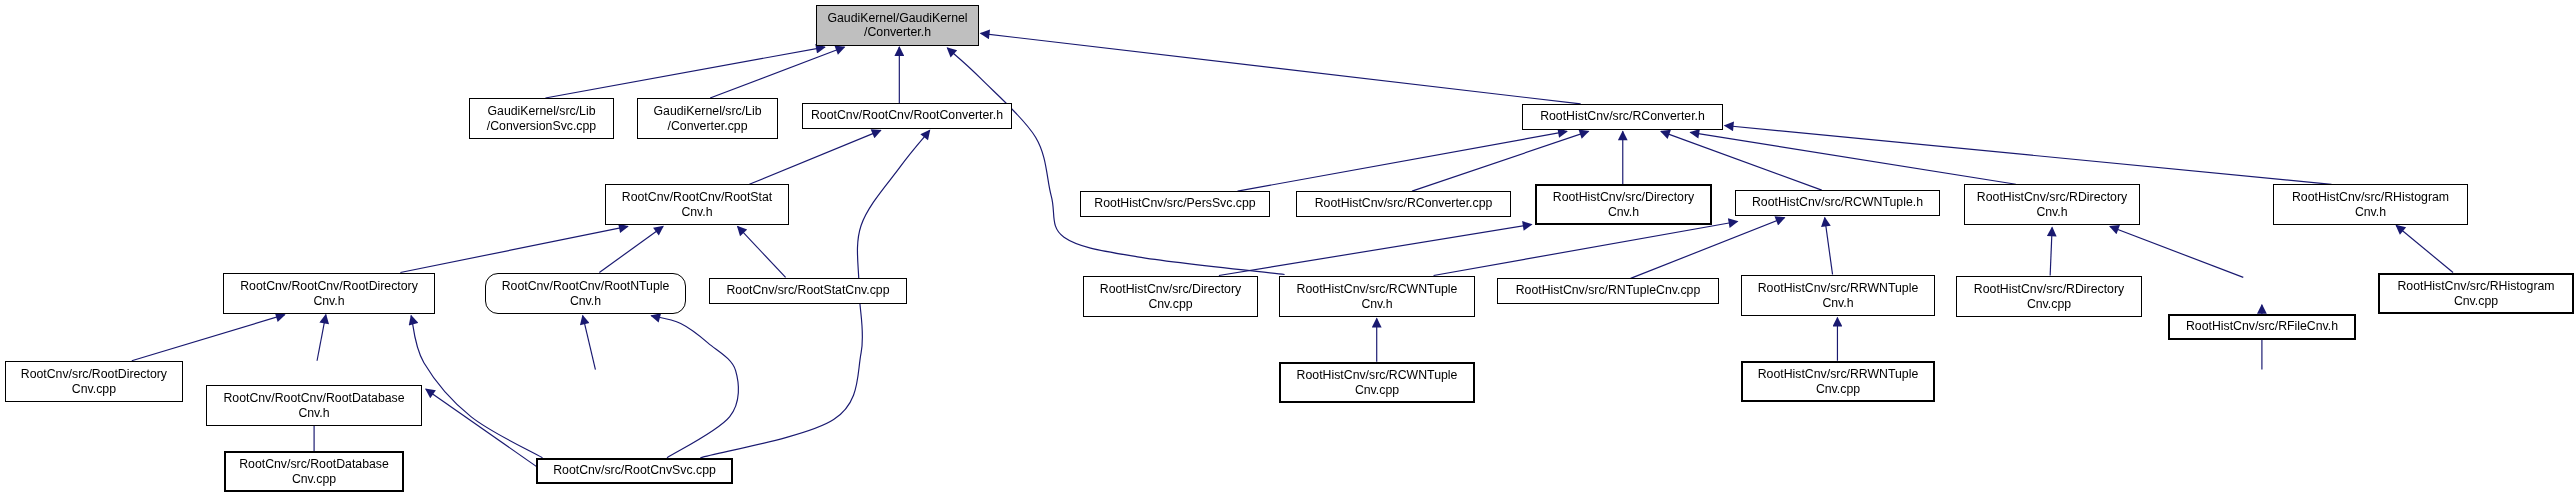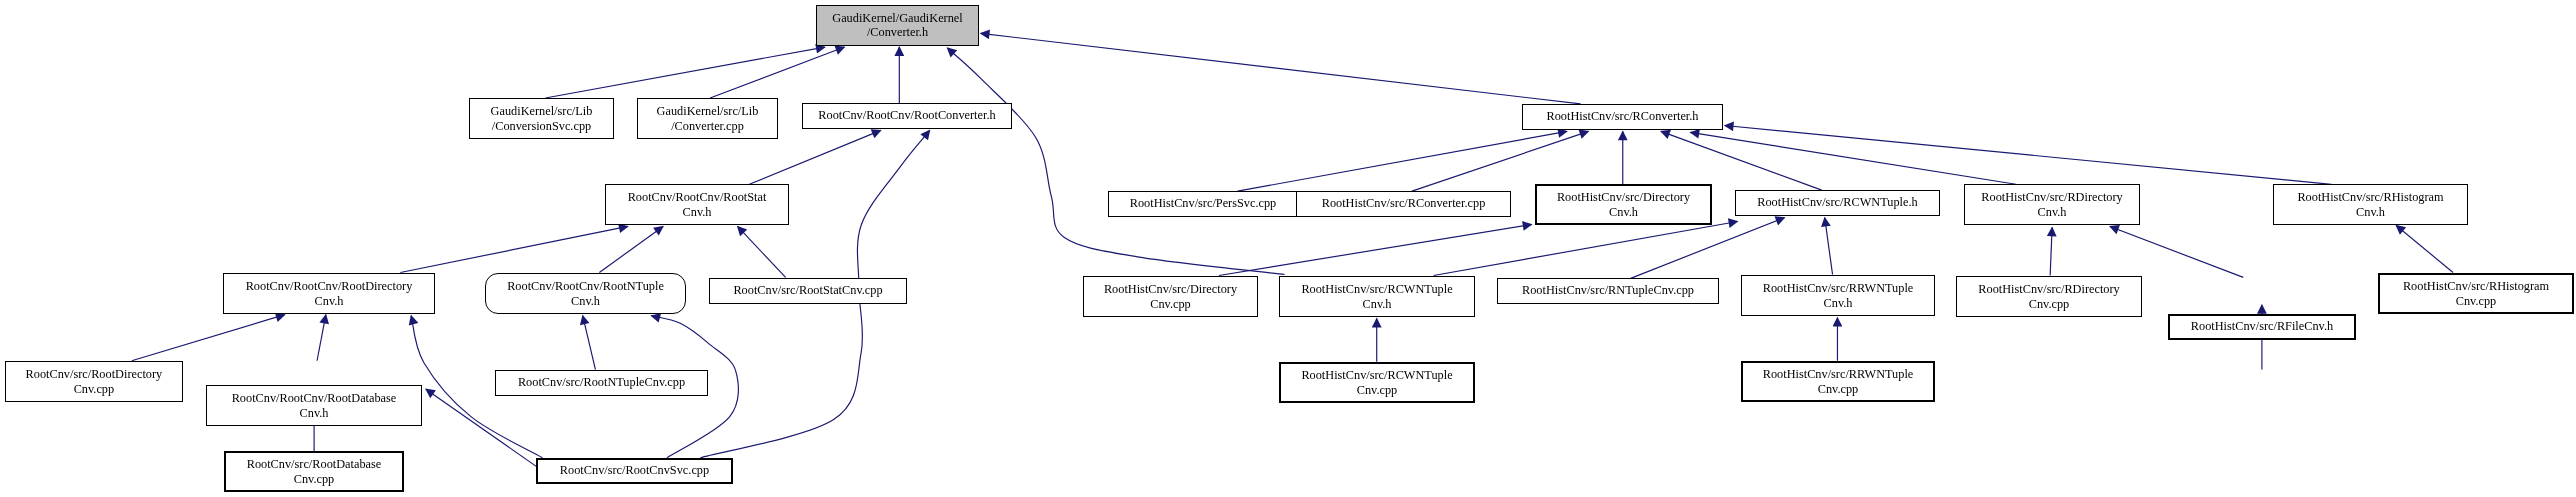--- a/index.html
+++ b/index.html
@@ -1,17 +1,17 @@
 <!DOCTYPE html>
 <html><head>
 <meta charset="utf-8">
 <style>
   html,body{margin:0;padding:0;background:#ffffff;}
   #canvas{position:relative;width:2576px;height:497px;background:#ffffff;overflow:hidden;
-          font-family:Liberation Serif, serif;}
+          font-family:Liberation Sans, sans-serif;}
   #edges{position:absolute;left:0;top:0;}
   .node{position:absolute;box-sizing:border-box;background:#ffffff;border:1px solid #000000;
         display:flex;flex-direction:column;justify-content:center;align-items:center;
         font-size:12.3px;line-height:14.7px;color:#000000;text-align:center;white-space:nowrap;
         z-index:2;}
   .node.bold{border-width:2px;}
   .node.highlight{background:#bfbfbf;}
   .node span{display:block;}
 </style>
 </head>
@@ -73,21 +73,21 @@
     <div class="node" style="left: 1522px; top: 104px; width: 201px; height: 25.5px;">
       <span>RootHistCnv/src/RConverter.h</span>
     </div>
     <div class="node" style="left: 802px; top: 103px; width: 210px; height: 25.5px;">
       <span>RootCnv/RootCnv/RootConverter.h</span>
     </div>
     <div class="node" style="left: 605px; top: 184px; width: 184px; height: 41px;">
       <span>RootCnv/RootCnv/RootStat</span>
       <span>Cnv.h</span>
     </div>
-    <div class="node" style="left: 1080px; top: 191px; width: 190px; height: 25.5px; margin-left: 28px;">
+    <div class="node" style="left: 1080px; top: 191px; width: 190px; height: 25.5px;">
       <span>RootHistCnv/src/PersSvc.cpp</span>
     </div>
     <div class="node" style="left: 1296px; top: 191px; width: 215px; height: 25.5px;">
       <span>RootHistCnv/src/RConverter.cpp</span>
     </div>
     <div class="node bold" style="left: 1535px; top: 184px; width: 177px; height: 41px;">
       <span>RootHistCnv/src/Directory</span>
       <span>Cnv.h</span>
     </div>
     <div class="node" style="left: 1735px; top: 190px; width: 205px; height: 25.5px;">
@@ -139,23 +139,20 @@
       <span>Cnv.cpp</span>
     </div>
     <div class="node" style="left: 4.9px; top: 361px; width: 178px; height: 41px;">
       <span>RootCnv/src/RootDirectory</span>
       <span>Cnv.cpp</span>
     </div>
     <div class="node" style="left: 206px; top: 361px; width: 216px; height: 41px; margin-top: 24px;">
       <span>RootCnv/RootCnv/RootDatabase</span>
       <span>Cnv.h</span>
     </div>
-    <div class="node" style="left: 495px; top: 370px; width: 213px; height: 25.5px;">
-      <span>RootCnv/src/RootNTupleCnv.cpp</span>
-    </div>
     <div class="node bold" style="left: 1279px; top: 362px; width: 196px; height: 41px;">
       <span>RootHistCnv/src/RCWNTuple</span>
       <span>Cnv.cpp</span>
     </div>
     <div class="node bold" style="left: 1741px; top: 361px; width: 194px; height: 41px;">
       <span>RootHistCnv/src/RRWNTuple</span>
       <span>Cnv.cpp</span>
     </div>
     <div class="node bold" style="left: 224px; top: 451px; width: 180px; height: 41px;">
       <span>RootCnv/src/RootDatabase</span>

